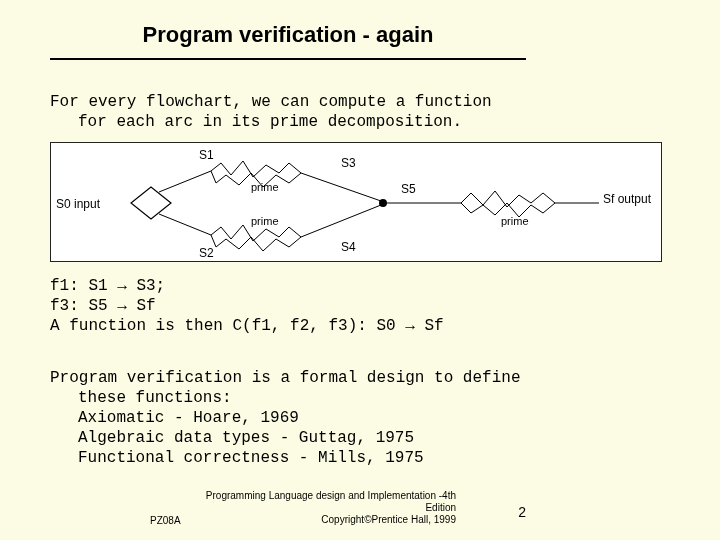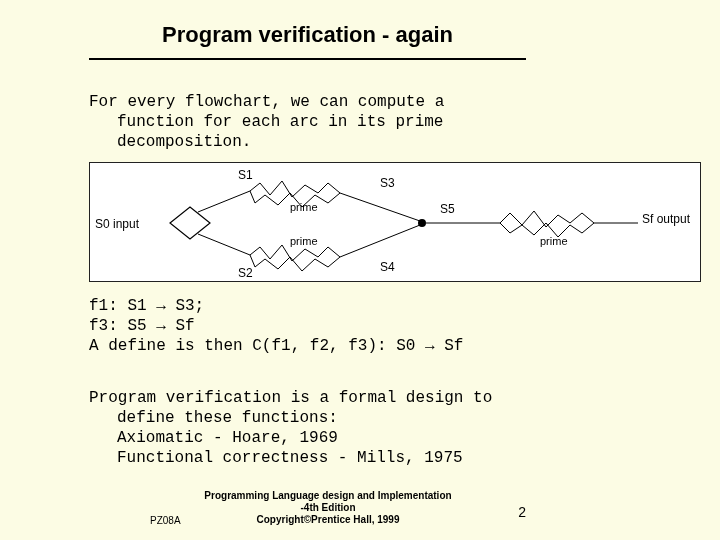--- a/index.html
+++ b/index.html
@@ -10,21 +10,20 @@
     background: #fcfce4;
     font-family: Arial, Helvetica, sans-serif;
     position: relative;
     overflow: hidden;
   }
   .slide {
     width: 576px;
     height: 540px;
     position: relative;
     box-sizing: border-box;
-    padding-left: 39px;
   }
   .title {
     text-align: center;
     font-weight: bold;
     font-size: 22px;
     color: #000;
     padding-top: 22px;
     padding-bottom: 10px;
   }
   .hr {
@@ -65,24 +64,23 @@
   }
   .foot-left {
     position: absolute;
     left: 150px;
     bottom: 0;
   }
   .foot-center {
     position: absolute;
     left: 200px;
     right: 120px;
-    text-align: center;
+    text-align: right;
     bottom: 0;
     line-height: 1.2;
-    font-weight: bold;
   }
   .foot-right {
     position: absolute;
     right: 50px;
     bottom: 6px;
     font-size: 14px;
   }
 </style>
 </head>
 <body>
@@ -133,23 +131,24 @@
         </g>
         <text x="450" y="82" font-family="Arial" font-size="11">prime</text>
 
         <line x1="504" y1="60" x2="548" y2="60" stroke="#000"></line>
         <text x="552" y="60" font-family="Arial" font-size="12">Sf output</text>
       </svg>
     </div>
 
     <div>f1: S1 → S3;</div>
     <div>f3: S5 → Sf</div>
-    <div>A define is then C(f1, f2, f3): S0 → Sf</div>
+    <div>A function is then C(f1, f2, f3): S0 → Sf</div>
     <div class="hang">Program verification is a formal design to define these functions:</div>
     <div style="padding-left:28px">Axiomatic - Hoare, 1969</div>
+    <div style="padding-left:28px">Algebraic data types - Guttag, 1975</div>
     <div style="padding-left:28px">Functional correctness - Mills, 1975</div>
 
   </div>
 
   <div class="footer">
     <div class="foot-left">PZ08A</div>
     <div class="foot-center">
       <span>Programming Language design and Implementation -4th Edition</span><br>
       <span>Copyright©Prentice Hall, 1999</span>
     </div>

